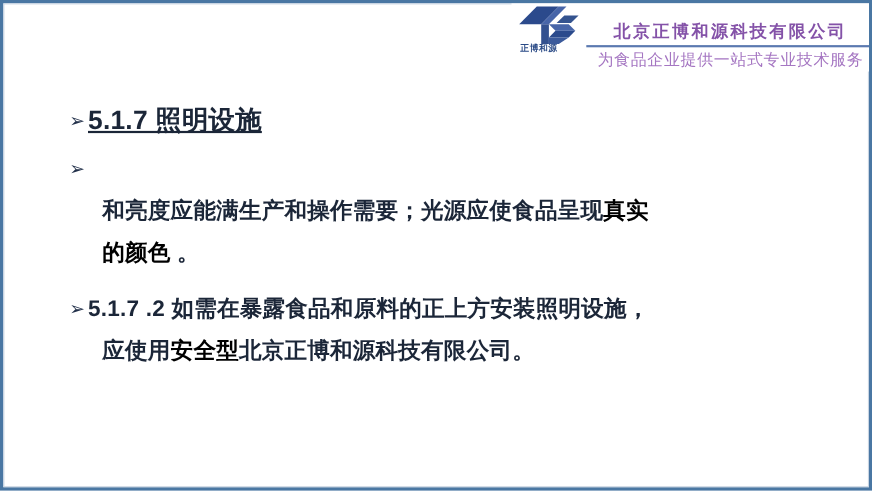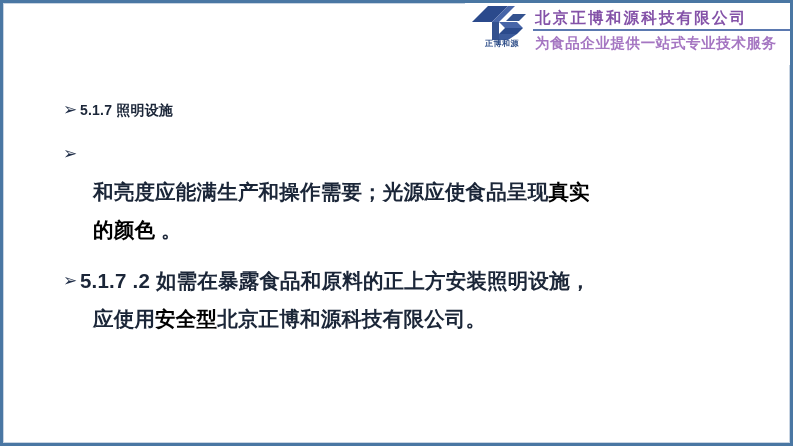--- a/index.html
+++ b/index.html
@@ -57,35 +57,35 @@
     top: 2px;
     width: 56px;
     height: 36px;
   }
 
   .logo-sub {
     position: absolute;
     left: 8px;
     top: 36px;
     width: 58px;
-    text-align: center;
     font-size: 8px;
     line-height: 10px;
     color: #2a4a86;
     letter-spacing: 0.5px;
     font-weight: bold;
     white-space: nowrap;
   }
 
   .logo-text-block {
     position: relative;
     flex: 1 1 auto;
     height: 62px;
-    padding-top: 4px;
+    padding-top: 16px;
     box-sizing: border-box;
+    text-align: center;
   }
 
   .company-name {
     font-size: 15.5px;
     line-height: 21px;
     font-weight: bold;
     color: #8452a8;
     letter-spacing: 2.2px;
     white-space: nowrap;
     padding-left: 2px;
@@ -93,21 +93,21 @@
 
   .banner-divider {
     height: 2px;
     background: #5b79b0;
     margin: 1px 2px 2px 0px;
   }
 
   .company-slogan {
     font-size: 14.5px;
     line-height: 20px;
-    font-weight: bold;
+    font-weight: normal;
     color: #a576c2;
     letter-spacing: 0.6px;
     white-space: nowrap;
     padding-left: 2px;
   }
 
   
   .content {
     position: absolute;
     left: 60px;
@@ -134,21 +134,22 @@
   }
 
   .para-body {
     flex: 1 1 auto;
     font-size: 20.5px;
     line-height: 38px;
     letter-spacing: 0.2px;
   }
 
   .para-heading .para-body {
-    font-size: 14px;
+    font-size: 24px;
+    text-decoration: underline;
   }
 
   .indent {
     display: inline-block;
     width: 13px;
   }
 
   .red {
     color: #000000;
   }

